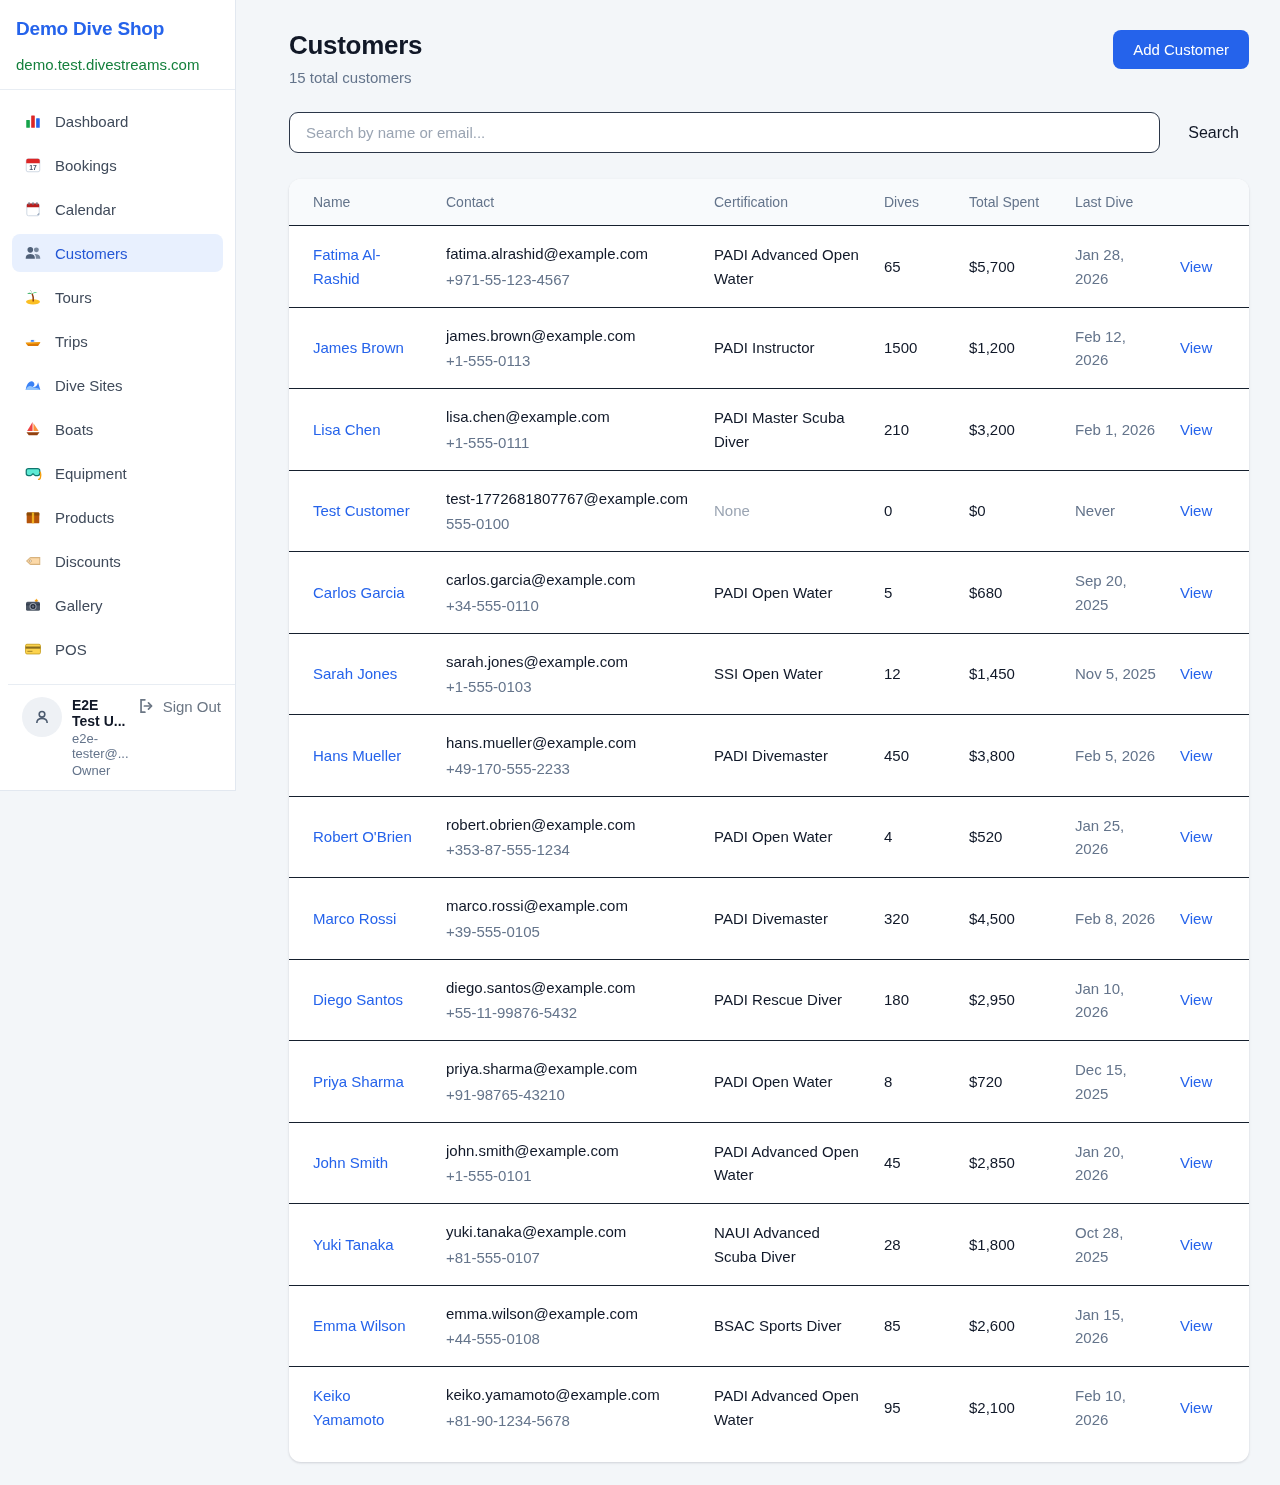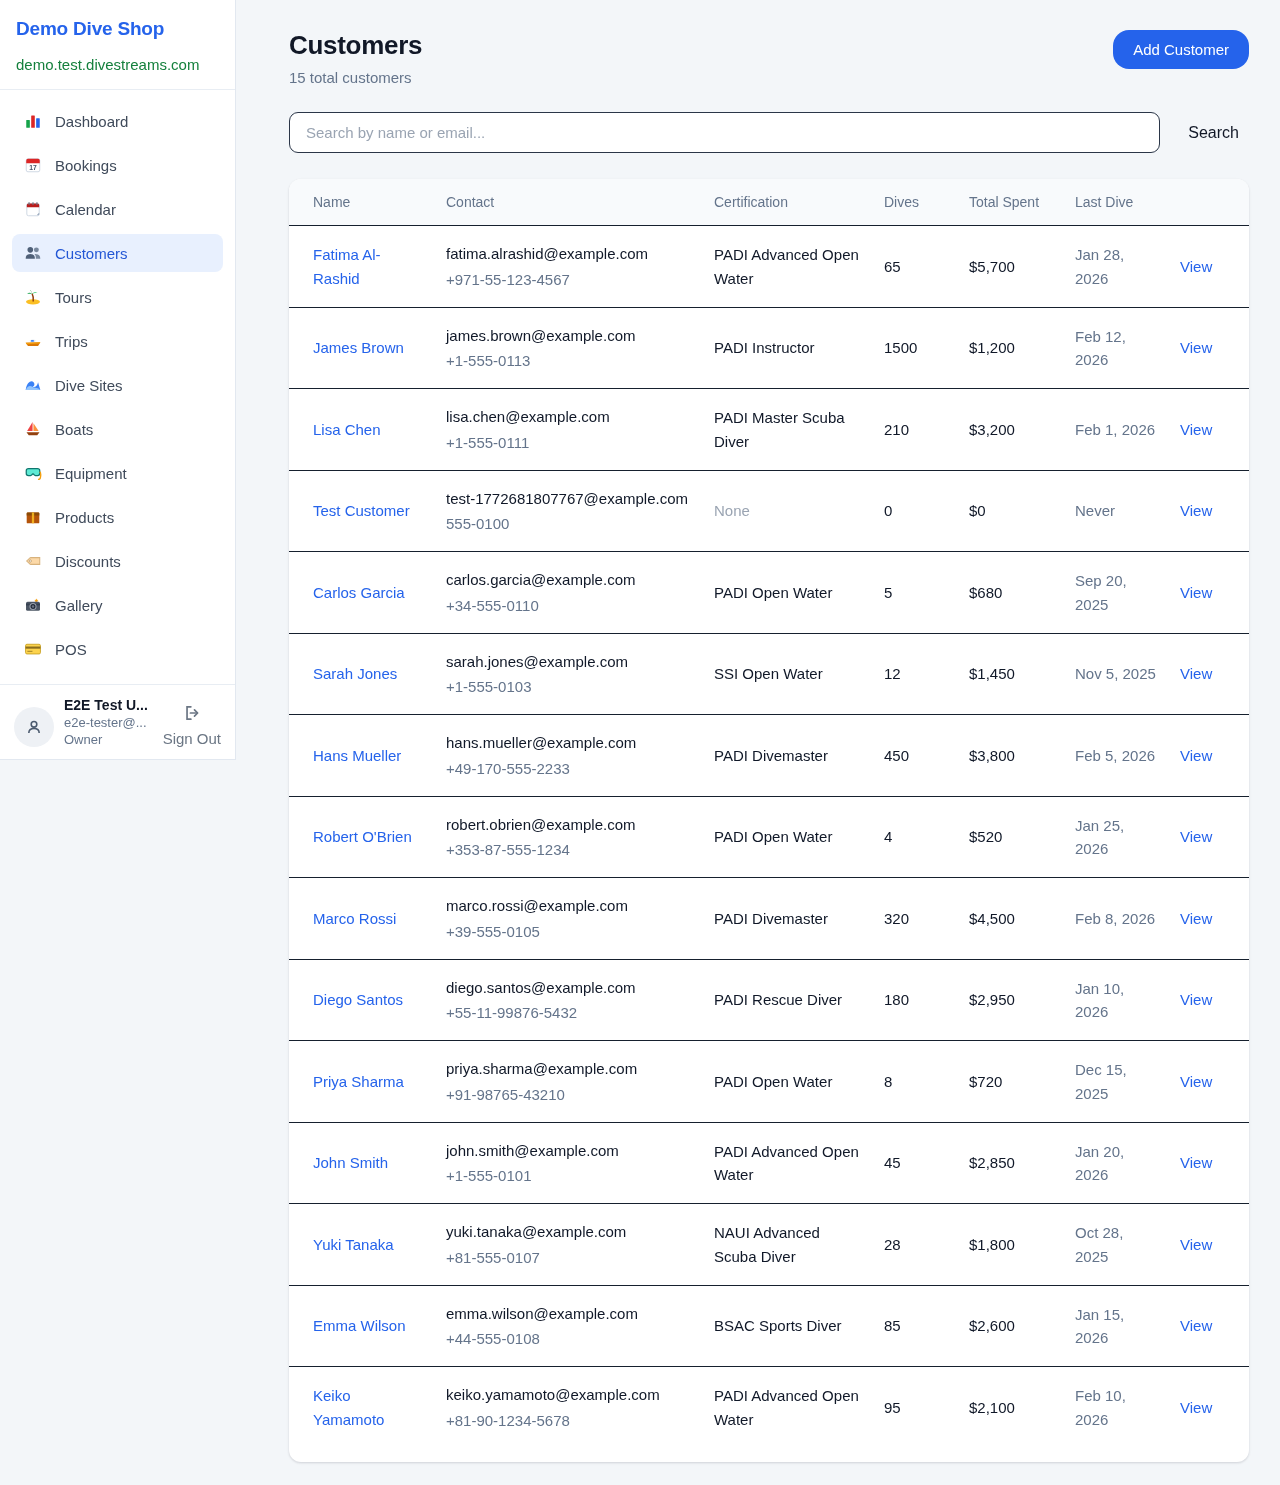--- a/index.html
+++ b/index.html
@@ -11,34 +11,34 @@
              border-right:1px solid #e2e8f0; border-bottom:1px solid #e2e8f0; }
   .side-head { padding:18px 16px 16px 16px; border-bottom:1px solid #e8edf3; }
   .brand { font-size:19px; font-weight:700; color:#2563eb; letter-spacing:-0.2px; }
   .domain { font-size:15px; color:#15803d; margin-top:16px; }
   .nav { padding:12px 12px 10px 12px; }
   .nav-item { display:flex; align-items:center; gap:13px; padding:10px 12px; border-radius:8px;
               font-size:15px; color:#3f4a5a; cursor:pointer; margin-bottom:6px; }
   .nav-item.active { background:#e8f0fe; color:#2357d5; font-weight:500; }
   .nav-icon { width:18px; height:18px; display:inline-flex; align-items:center; justify-content:center; flex:0 0 18px; }
   .nav-icon svg { width:18px; height:18px; }
-  .side-user { border-top:1px solid #e8edf3; padding:12px 14px; display:flex; align-items:flex-end; gap:10px; }
+  .side-user { border-top:1px solid #e8edf3; padding:12px 14px; display:flex; align-items:flex-start; gap:10px;margin-left:8px; }
   .avatar { width:40px; height:40px; border-radius:50%; background:#eef1f5; display:flex;
             align-items:center; justify-content:center; flex:0 0 40px; }
   .user-meta { min-width:0; }
   .user-name { font-size:14px; font-weight:700; color:#111827; }
   .user-email, .user-role { font-size:13px; color:#64748b; margin-top:2px; }
-  .signout { margin-left:auto; display:flex; align-items:center; gap:8px; color:#6b7684; font-size:15px; cursor:pointer; white-space:nowrap;flex-direction:column; }
+  .signout { margin-left:auto; display:flex; align-items:center; gap:8px; color:#6b7684; font-size:15px; cursor:pointer; white-space:nowrap; }
 
   
   .main { margin-left:256px; padding:30px 31px 26px 33px; }
   .page-head { display:flex; justify-content:space-between; align-items:flex-start; }
   .page-title { font-size:26px; font-weight:700; letter-spacing:-0.3px; color:#111827; }
   .page-sub { font-size:15px; color:#64748b; margin-top:8px; }
-  .btn-primary { background:#2563eb; color:#fff; border:none; border-radius:16px;
+  .btn-primary { background:#2563eb; color:#fff; border:none; border-radius:8px;
                  padding:11px 20px; font-size:15px; font-weight:500; cursor:pointer;
                  font-family:inherit; }
   .search-row { display:flex; align-items:center; margin-top:26px; }
   .search-input { flex:1; height:41px; border:1px solid #2b3648; border-radius:9px;
                   padding:0 16px; font-size:15px; font-family:inherit; color:#0f172a; background:#fff; outline:none; }
   .search-input::placeholder { color:#9aa4b2; }
   .search-btn { border:none; background:transparent; font-size:16px; color:#111827;
                 padding:8px 10px; margin-left:18px; cursor:pointer; font-family:inherit; }
 
   

